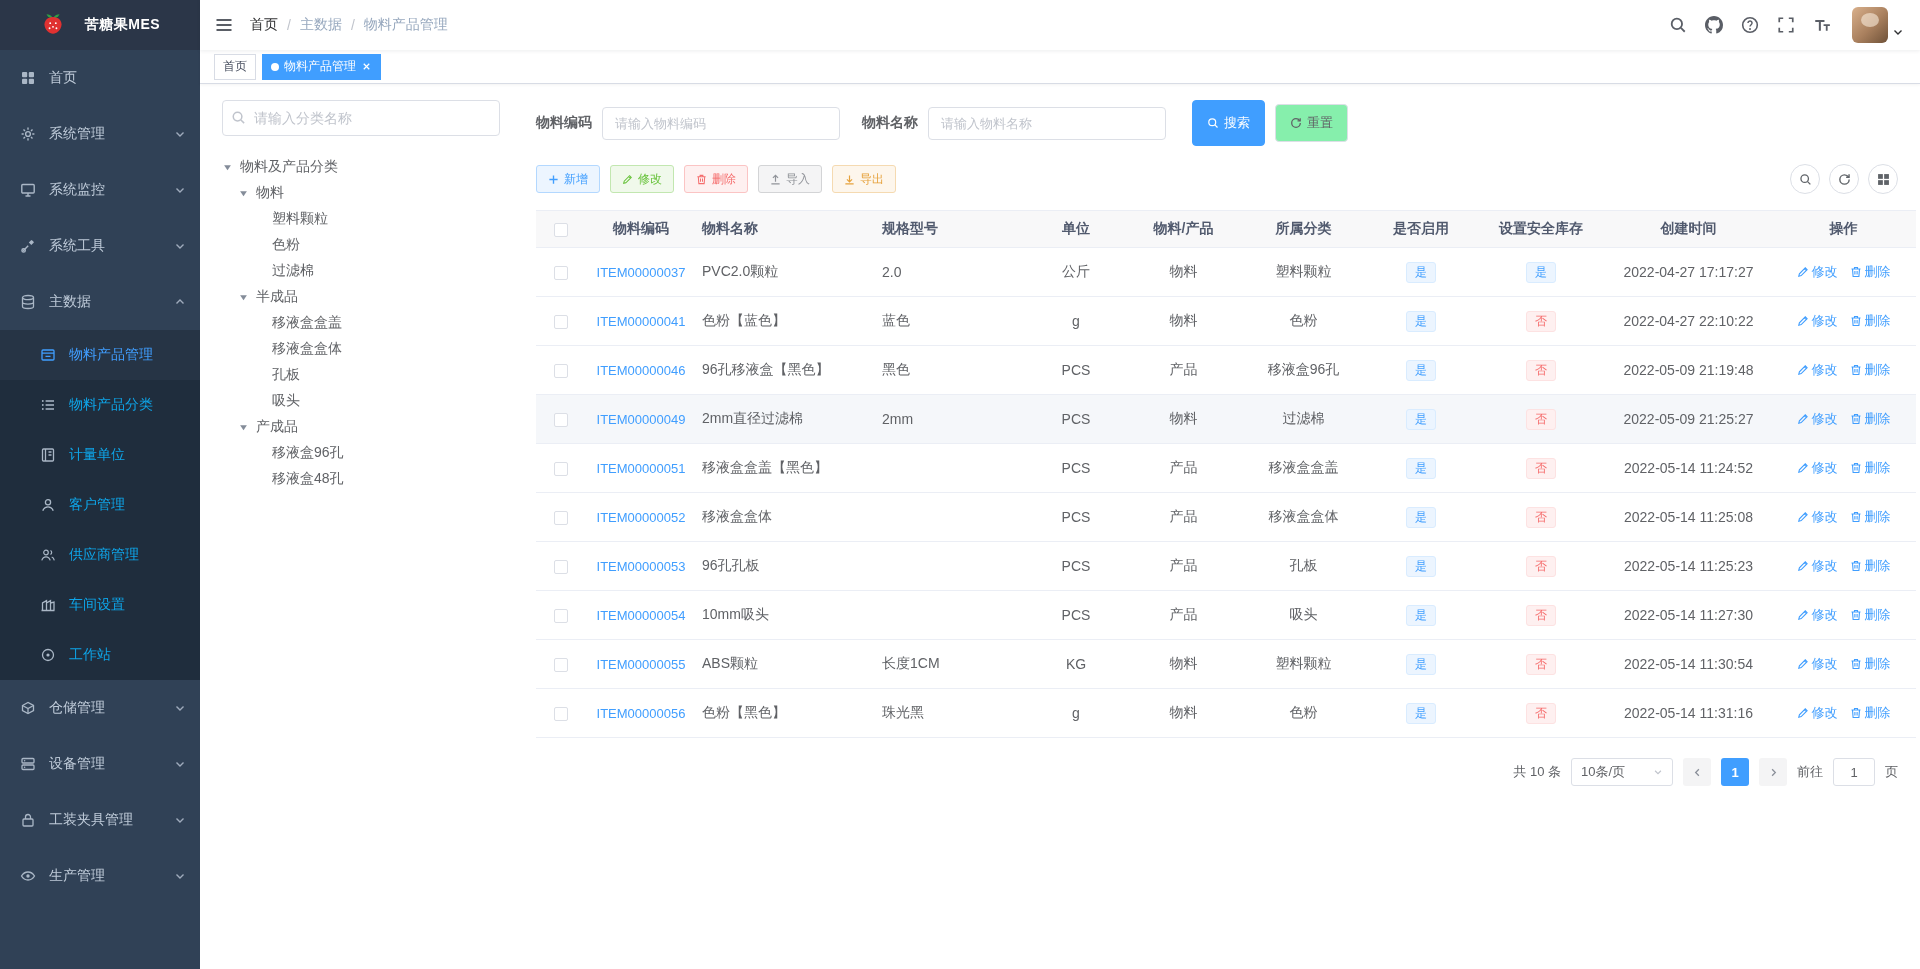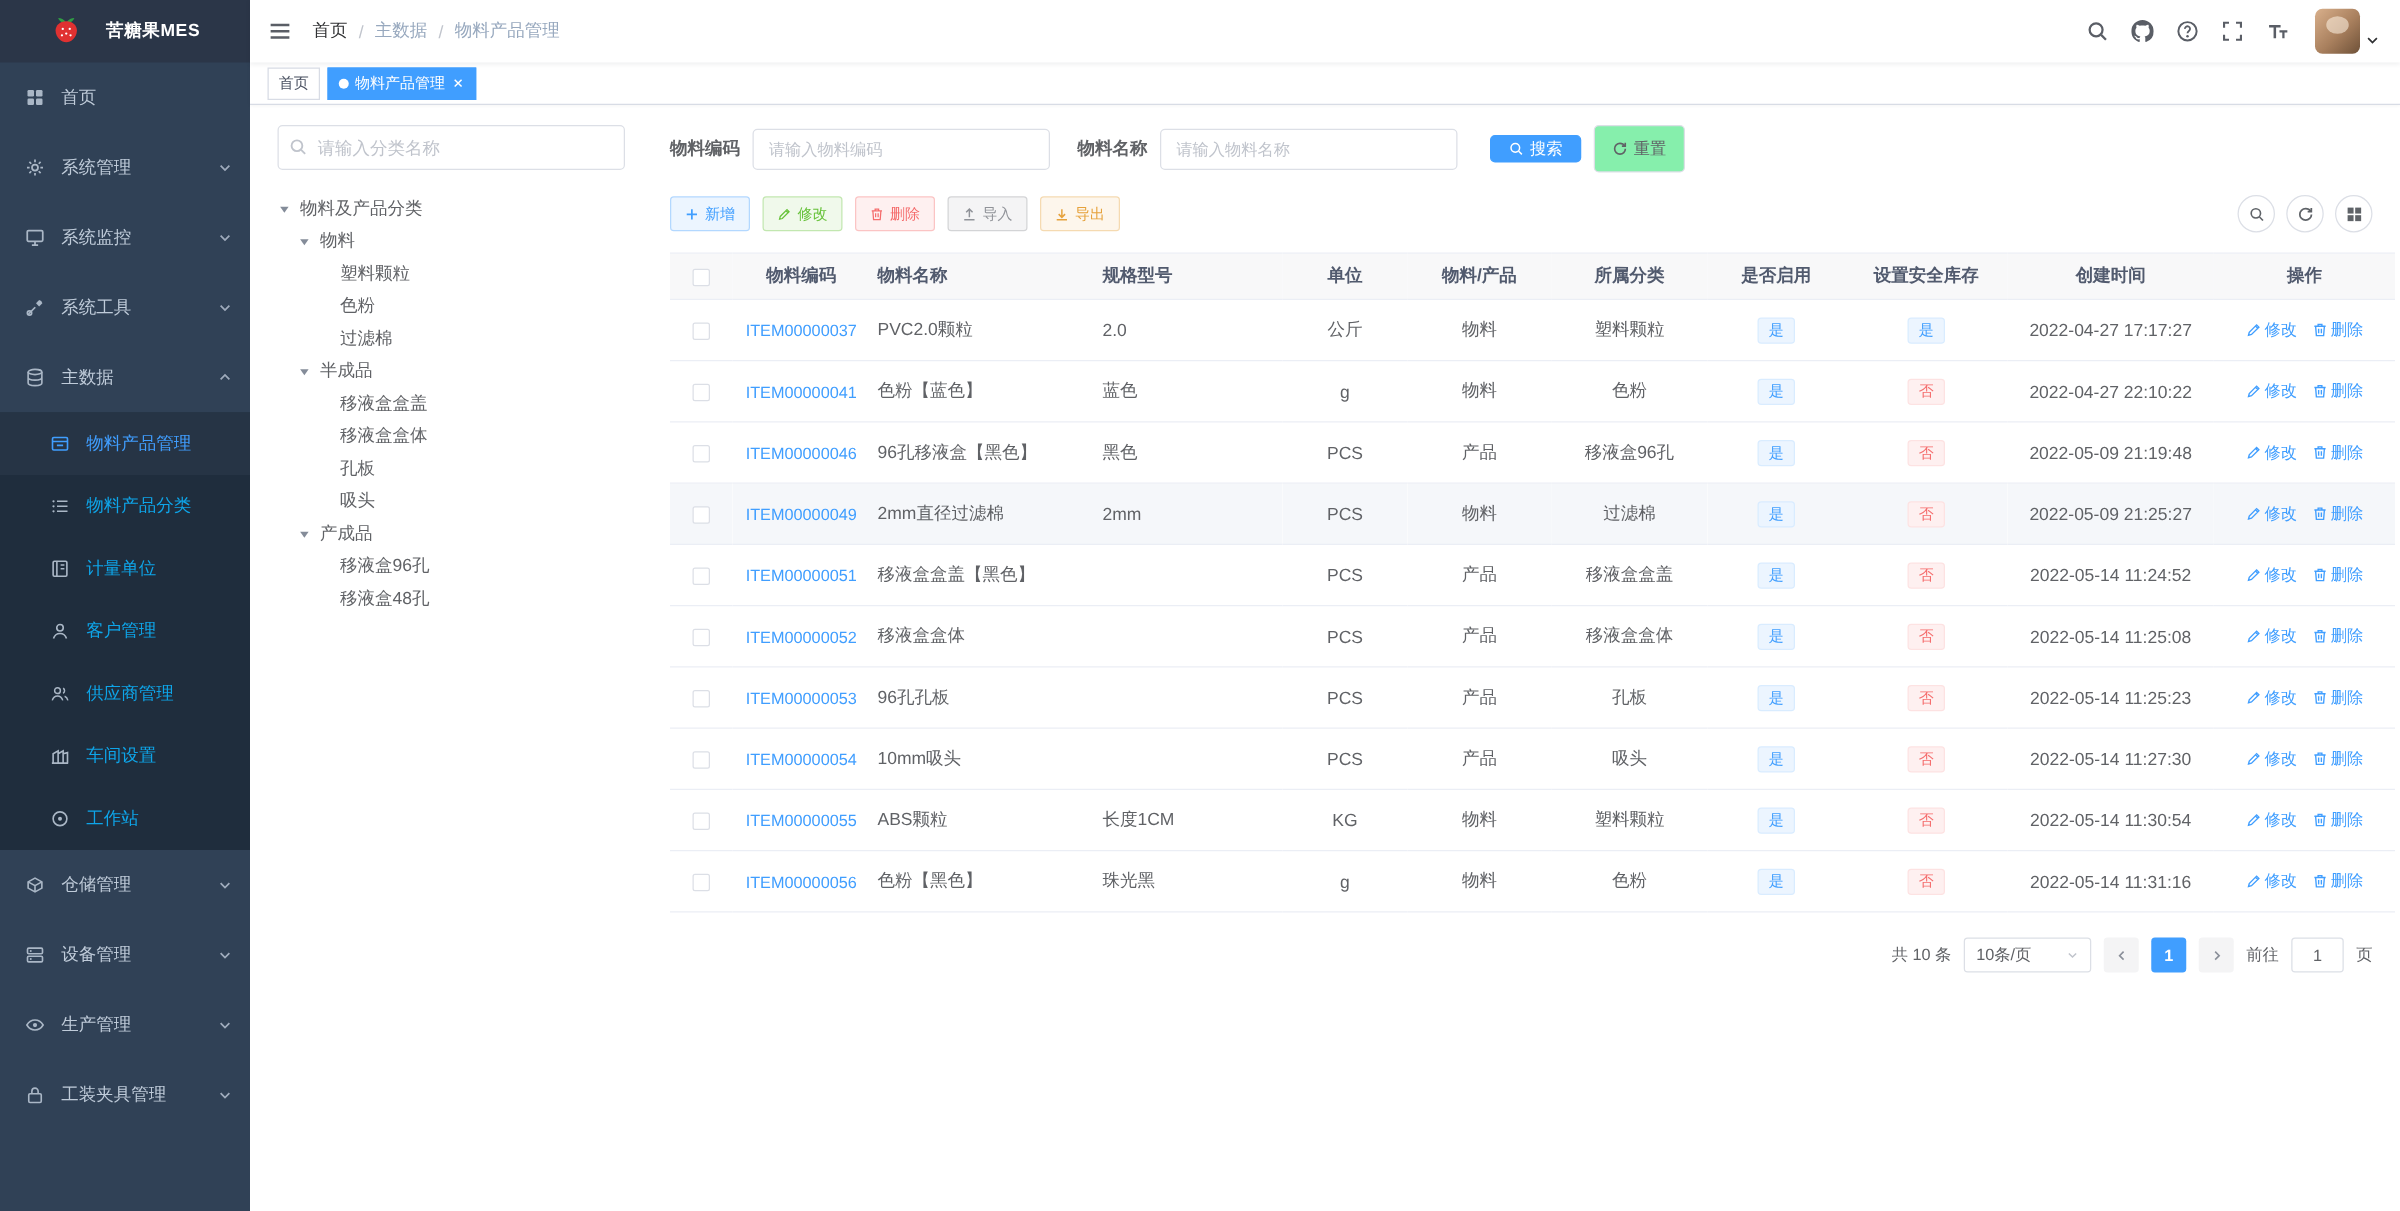--- a/index.html
+++ b/index.html
@@ -66,21 +66,21 @@
 
   
   .main-panel { flex:1; min-width:0; }
   .filter-row { display:flex; align-items:center; font-size:14px; }
   .filter-label { font-weight:bold; color:#606266; margin-right:10px; white-space:nowrap; }
   .filter-label + .f-input { margin-right:22px; }
   .f-input { width:238px; height:33px; border:1px solid #dcdfe6; border-radius:4px; padding:0 12px; font-size:13px; color:#606266; outline:none; }
   .f-input::placeholder { color:#c0c4cc; }
   .btn { display:inline-flex; align-items:center; gap:5px; border-radius:4px; cursor:pointer; font-size:13px; }
   .btn .icon { width:12px; height:12px; display:inline-flex; }
-  .btn-search { height:22px; padding:0 14px; background:#409eff; border:1px solid #409eff; color:#fff; margin-left:4px; }
+  .btn-search { height:46px; padding:0 14px; background:#409eff; border:1px solid #409eff; color:#fff; margin-left:4px; }
   .btn-reset { height:18px; padding:18px 14px; background:#86efac; border:1px solid #dcdfe6; color:#606266; margin-left:10px; }
 
   .toolbar-row { display:flex; align-items:center; gap:10px; margin-top:18px; }
   .tb-btn { height:28px; padding:0 11px; font-size:12px; border-radius:3px; display:inline-flex; align-items:center; gap:5px; border:1px solid transparent; cursor:pointer; }
   .tb-btn .icon { width:11px; height:11px; display:inline-flex; }
   .tb-add    { background:#ecf5ff; border-color:#b3d8ff; color:#409eff; }
   .tb-edit   { background:#f0f9eb; border-color:#c2e7b0; color:#67c23a; }
   .tb-del    { background:#fef0f0; border-color:#fbc4c4; color:#f56c6c; }
   .tb-import { background:#f4f4f5; border-color:#d3d4d6; color:#909399; }
   .tb-export { background:#fdf6ec; border-color:#f5dab1; color:#e6a23c; }
@@ -296,39 +296,39 @@
           <span class="mi-label">设备管理</span>
           <span class="mi-arrow icon ">
             <svg viewBox="0 0 12 12" fill="none" stroke="currentColor" stroke-width="1.4">
               <path d="M2.5 4.5L6 8l3.5-3.5"></path>
             </svg>
           </span>
         </div>
         <div class="menu-item">
           <span class="mi-icon icon">
             <svg viewBox="0 0 16 16" fill="none" stroke="currentColor" stroke-width="1.3">
-              <path d="M1.5 8s2.4-4 6.5-4 6.5 4 6.5 4-2.4 4-6.5 4-6.5-4-6.5-4z"></path>
-              <circle cx="8" cy="8" r="1.7" fill="currentColor" stroke="none"></circle>
-            </svg>
-          </span>
-          <span class="mi-label">生产管理</span>
+              <rect x="3" y="7" width="10" height="7" rx="1"></rect>
+              <path d="M5.5 7V5a2.5 2.5 0 015 0v2"></path>
+            </svg>
+          </span>
+          <span class="mi-label">工装夹具管理</span>
           <span class="mi-arrow icon ">
             <svg viewBox="0 0 12 12" fill="none" stroke="currentColor" stroke-width="1.4">
               <path d="M2.5 4.5L6 8l3.5-3.5"></path>
             </svg>
           </span>
         </div>
         <div class="menu-item">
           <span class="mi-icon icon">
             <svg viewBox="0 0 16 16" fill="none" stroke="currentColor" stroke-width="1.3">
-              <rect x="3" y="7" width="10" height="7" rx="1"></rect>
-              <path d="M5.5 7V5a2.5 2.5 0 015 0v2"></path>
-            </svg>
-          </span>
-          <span class="mi-label">工装夹具管理</span>
+              <path d="M1.5 8s2.4-4 6.5-4 6.5 4 6.5 4-2.4 4-6.5 4-6.5-4-6.5-4z"></path>
+              <circle cx="8" cy="8" r="1.7" fill="currentColor" stroke="none"></circle>
+            </svg>
+          </span>
+          <span class="mi-label">生产管理</span>
           <span class="mi-arrow icon ">
             <svg viewBox="0 0 12 12" fill="none" stroke="currentColor" stroke-width="1.4">
               <path d="M2.5 4.5L6 8l3.5-3.5"></path>
             </svg>
           </span>
         </div>
       </nav>
   </aside>
 
   <div class="main">

